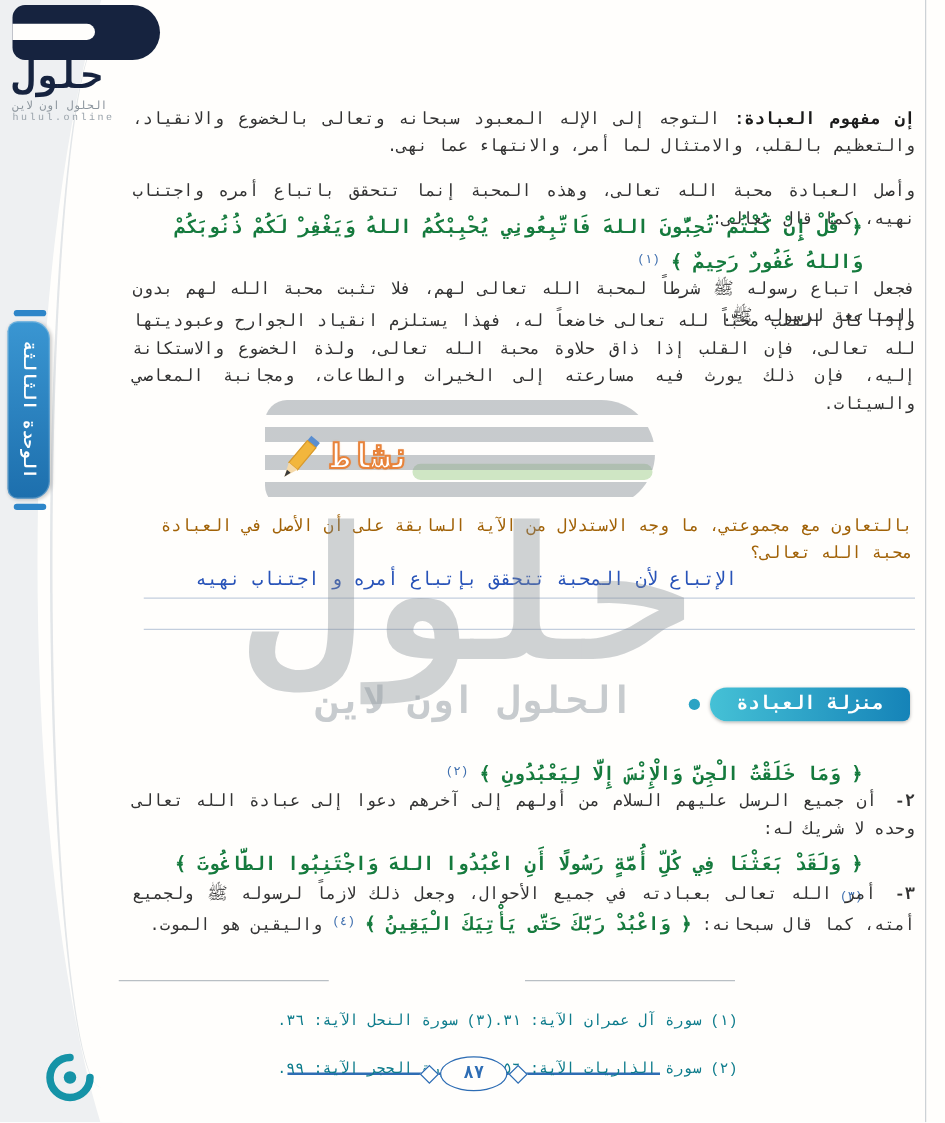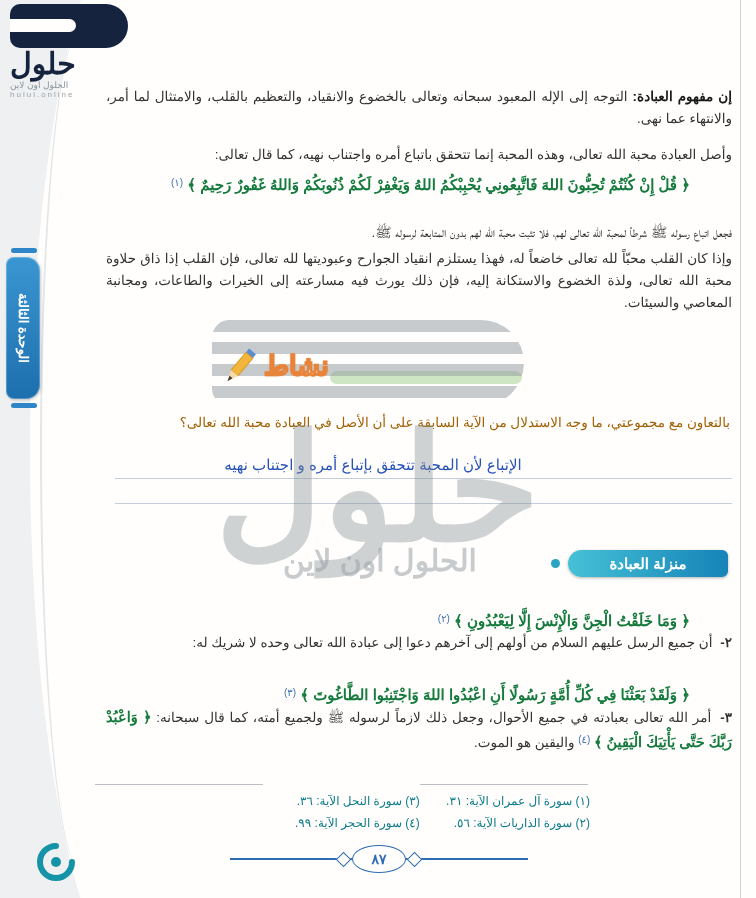--- a/index.html
+++ b/index.html
@@ -1,19 +1,19 @@
 <!DOCTYPE html>
 <html lang="ar"><head>
 <meta charset="utf-8">
 <style>
   html,body { margin:0; padding:0; background:#ffffff; }
   .page {
     position:relative; width:756px; height:898px; margin:0 auto;
     background:#fffefc; overflow:hidden;
-    font-family:Liberation Sans, sans-serif; color:#333;
+    font-family:Liberation Mono, monospace; color:#333;
   }
   
   .margin-art { position:absolute; left:0; top:0; width:98px; height:100%; background:#eef0f2; }
   .margin-art::before { content:""; position:absolute; left:30px; top:-100px; width:240px; height:1100px;
     background:#fffefc; border-radius:120px / 550px; }
   .margin-art::after { content:""; position:absolute; left:40px; top:30px; width:80px; height:840px;
     border-left:2px solid #e0e4e7; border-radius:50% / 420px; opacity:.9; }
   .page-edge-right { position:absolute; right:15px; top:0; height:100%; width:1px; background:#cdd2d6; }
 
   
@@ -69,21 +69,21 @@
     background:linear-gradient(90deg,#45c1d6,#1583b8); border-radius:14px 6px 6px 14px;
     color:#fff; font-weight:bold; font-size:15px; text-align:center; line-height:27px; direction:rtl;
     box-shadow:0 1px 3px rgba(0,0,0,.3); }
   .ribbon-dot { position:absolute; right:196px; top:559px; width:9px; height:9px;
     background:#2aa3c4; border-radius:50%; z-index:5; }
 
   
   .fn-rule { position:absolute; top:784px; height:1px; background:#b9bfc4; z-index:2; }
   .footnotes { position:absolute; left:295px; right:166px; top:790px; direction:rtl;
     display:flex; justify-content:space-between; color:#0e7c8c; font-size:12px; line-height:22px; z-index:2; }
-  .fn-col div { white-space:nowrap; }
+  .fn-col div { white-space:nowrap;margin-top:16px; }
 
   
   .pageline { position:absolute; top:858px; left:230px; width:298px; height:2px; background:#2e6db4; z-index:1; }
   .page-diamond { position:absolute; top:854px; width:9px; height:9px; background:#fffefc;
     border:1.5px solid #2e6db4; transform:rotate(45deg); z-index:2; }
   .pagenum { position:absolute; top:845px; left:352px; width:52px; height:26px; background:#fffefc;
     border:1.5px solid #2e6db4; border-radius:50%; color:#2e6db4; font-size:14px; font-weight:bold;
     text-align:center; line-height:26px; z-index:3; }
   .publisher-logo { position:absolute; left:34px; top:840px; z-index:3; }
 </style>

